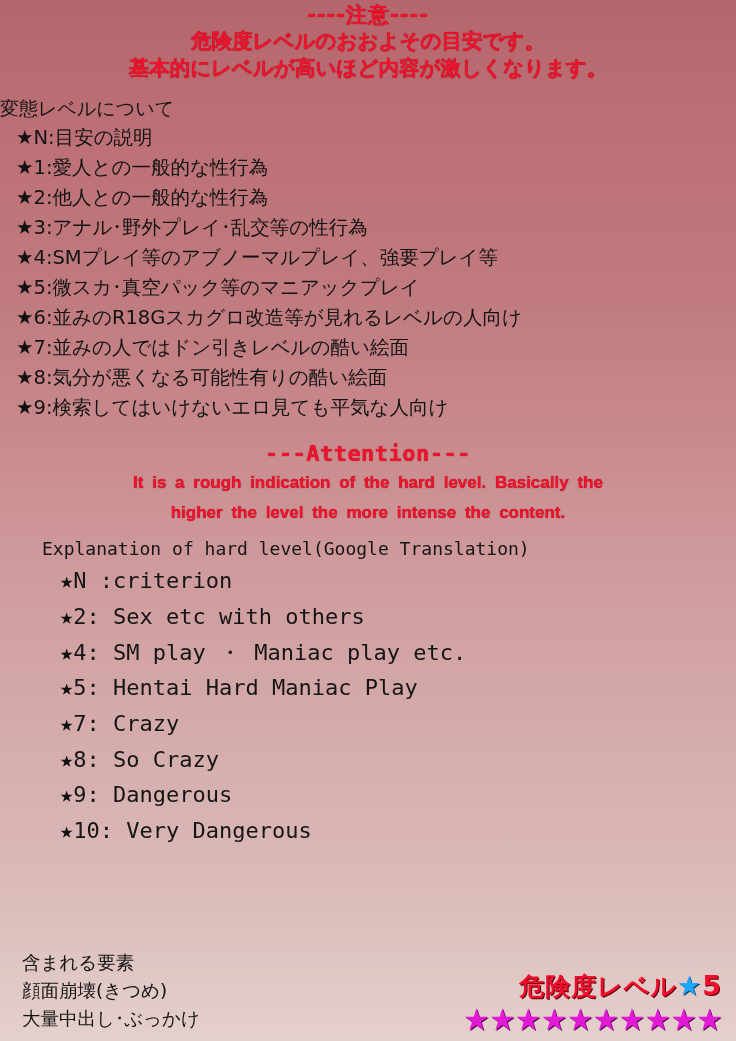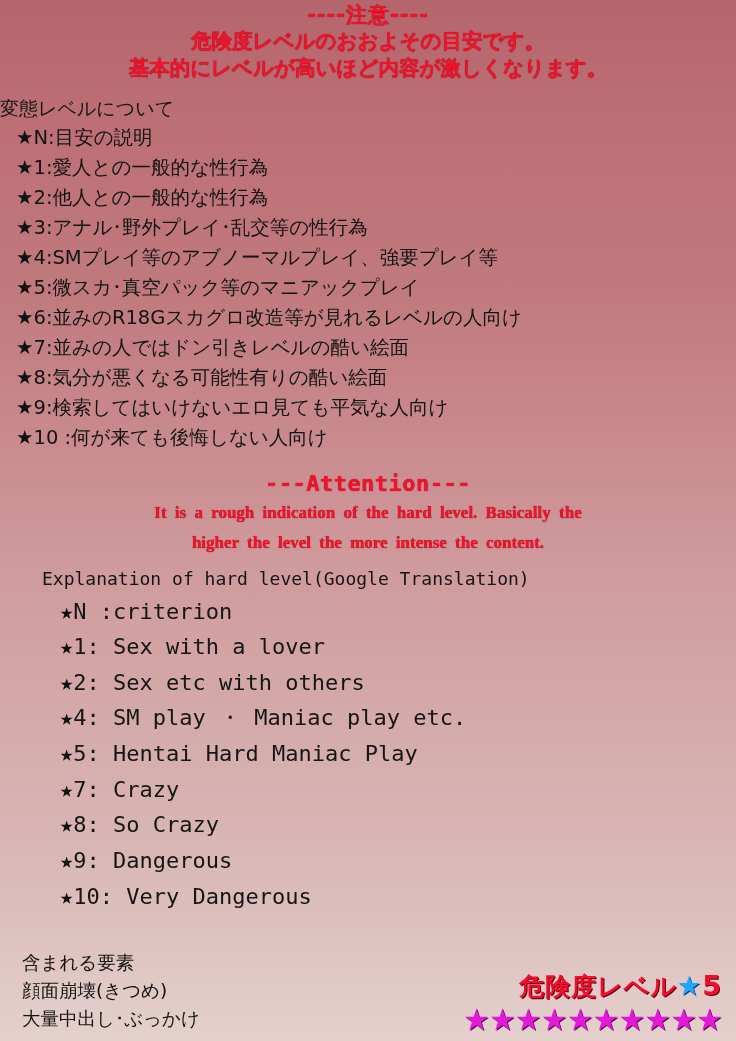--- a/index.html
+++ b/index.html
@@ -79,21 +79,21 @@
     margin-top: 18px;
     letter-spacing: 0.5px;
     font-family: "DejaVu Sans Mono", monospace;
     text-shadow: 0 0 1px #7a0010;
   }
   .en-attention-body {
     text-align: center;
     font-weight: bold;
     font-size: 17px;
     color: #f3122c;
-    font-family: Liberation Serif, serif;
+    font-family: Liberation Sans, sans-serif;
     line-height: 1.55;
     padding: 4px 26px 0 26px;
     word-spacing: 4px;
     text-shadow: 0 0 1px #7a0010;
   }
   
   .en-block {
     margin-top: 8px;
     padding-left: 42px;
     font-family: "DejaVu Sans Mono", monospace;
@@ -193,39 +193,33 @@
     </div>
     <div class="jp-item">
       <span class="star">★</span><span>7</span><span>:並みの人ではドン引きレベルの酷い絵面</span>
     </div>
     <div class="jp-item">
       <span class="star">★</span><span>8</span><span>:気分が悪くなる可能性有りの酷い絵面</span>
     </div>
     <div class="jp-item">
       <span class="star">★</span><span>9</span><span>:検索してはいけないエロ見ても平気な人向け</span>
     </div>
-    <div class="jp-item">
-      <span class="star">★</span><span>10</span><span> :何が来ても後悔しない人向け</span>
-    </div>
   </div>
 
   <div>
     <div class="en-attention-title">---Attention---</div>
     <div class="en-attention-body">It is a rough indication of the hard level. Basically the</div>
     <div class="en-attention-body">higher the level the more intense the content.</div>
   </div>
 
   <div class="en-block">
     <div class="en-heading">Explanation of hard level(Google Translation)</div>
 
     <div class="en-item">
       <span class="star">★</span><span>N</span><span> :criterion</span>
-    </div>
-    <div class="en-item">
-      <span class="star">★</span><span>1:</span><span> Sex with a lover</span>
     </div>
     <div class="en-item">
       <span class="star">★</span><span>2:</span><span> Sex etc with others</span>
     </div>
     <div class="en-item">
       <span class="star">★</span><span>4:</span><span> SM play ・ Maniac play etc.</span>
     </div>
     <div class="en-item">
       <span class="star">★</span><span>5:</span><span> Hentai Hard Maniac Play</span>
     </div>

